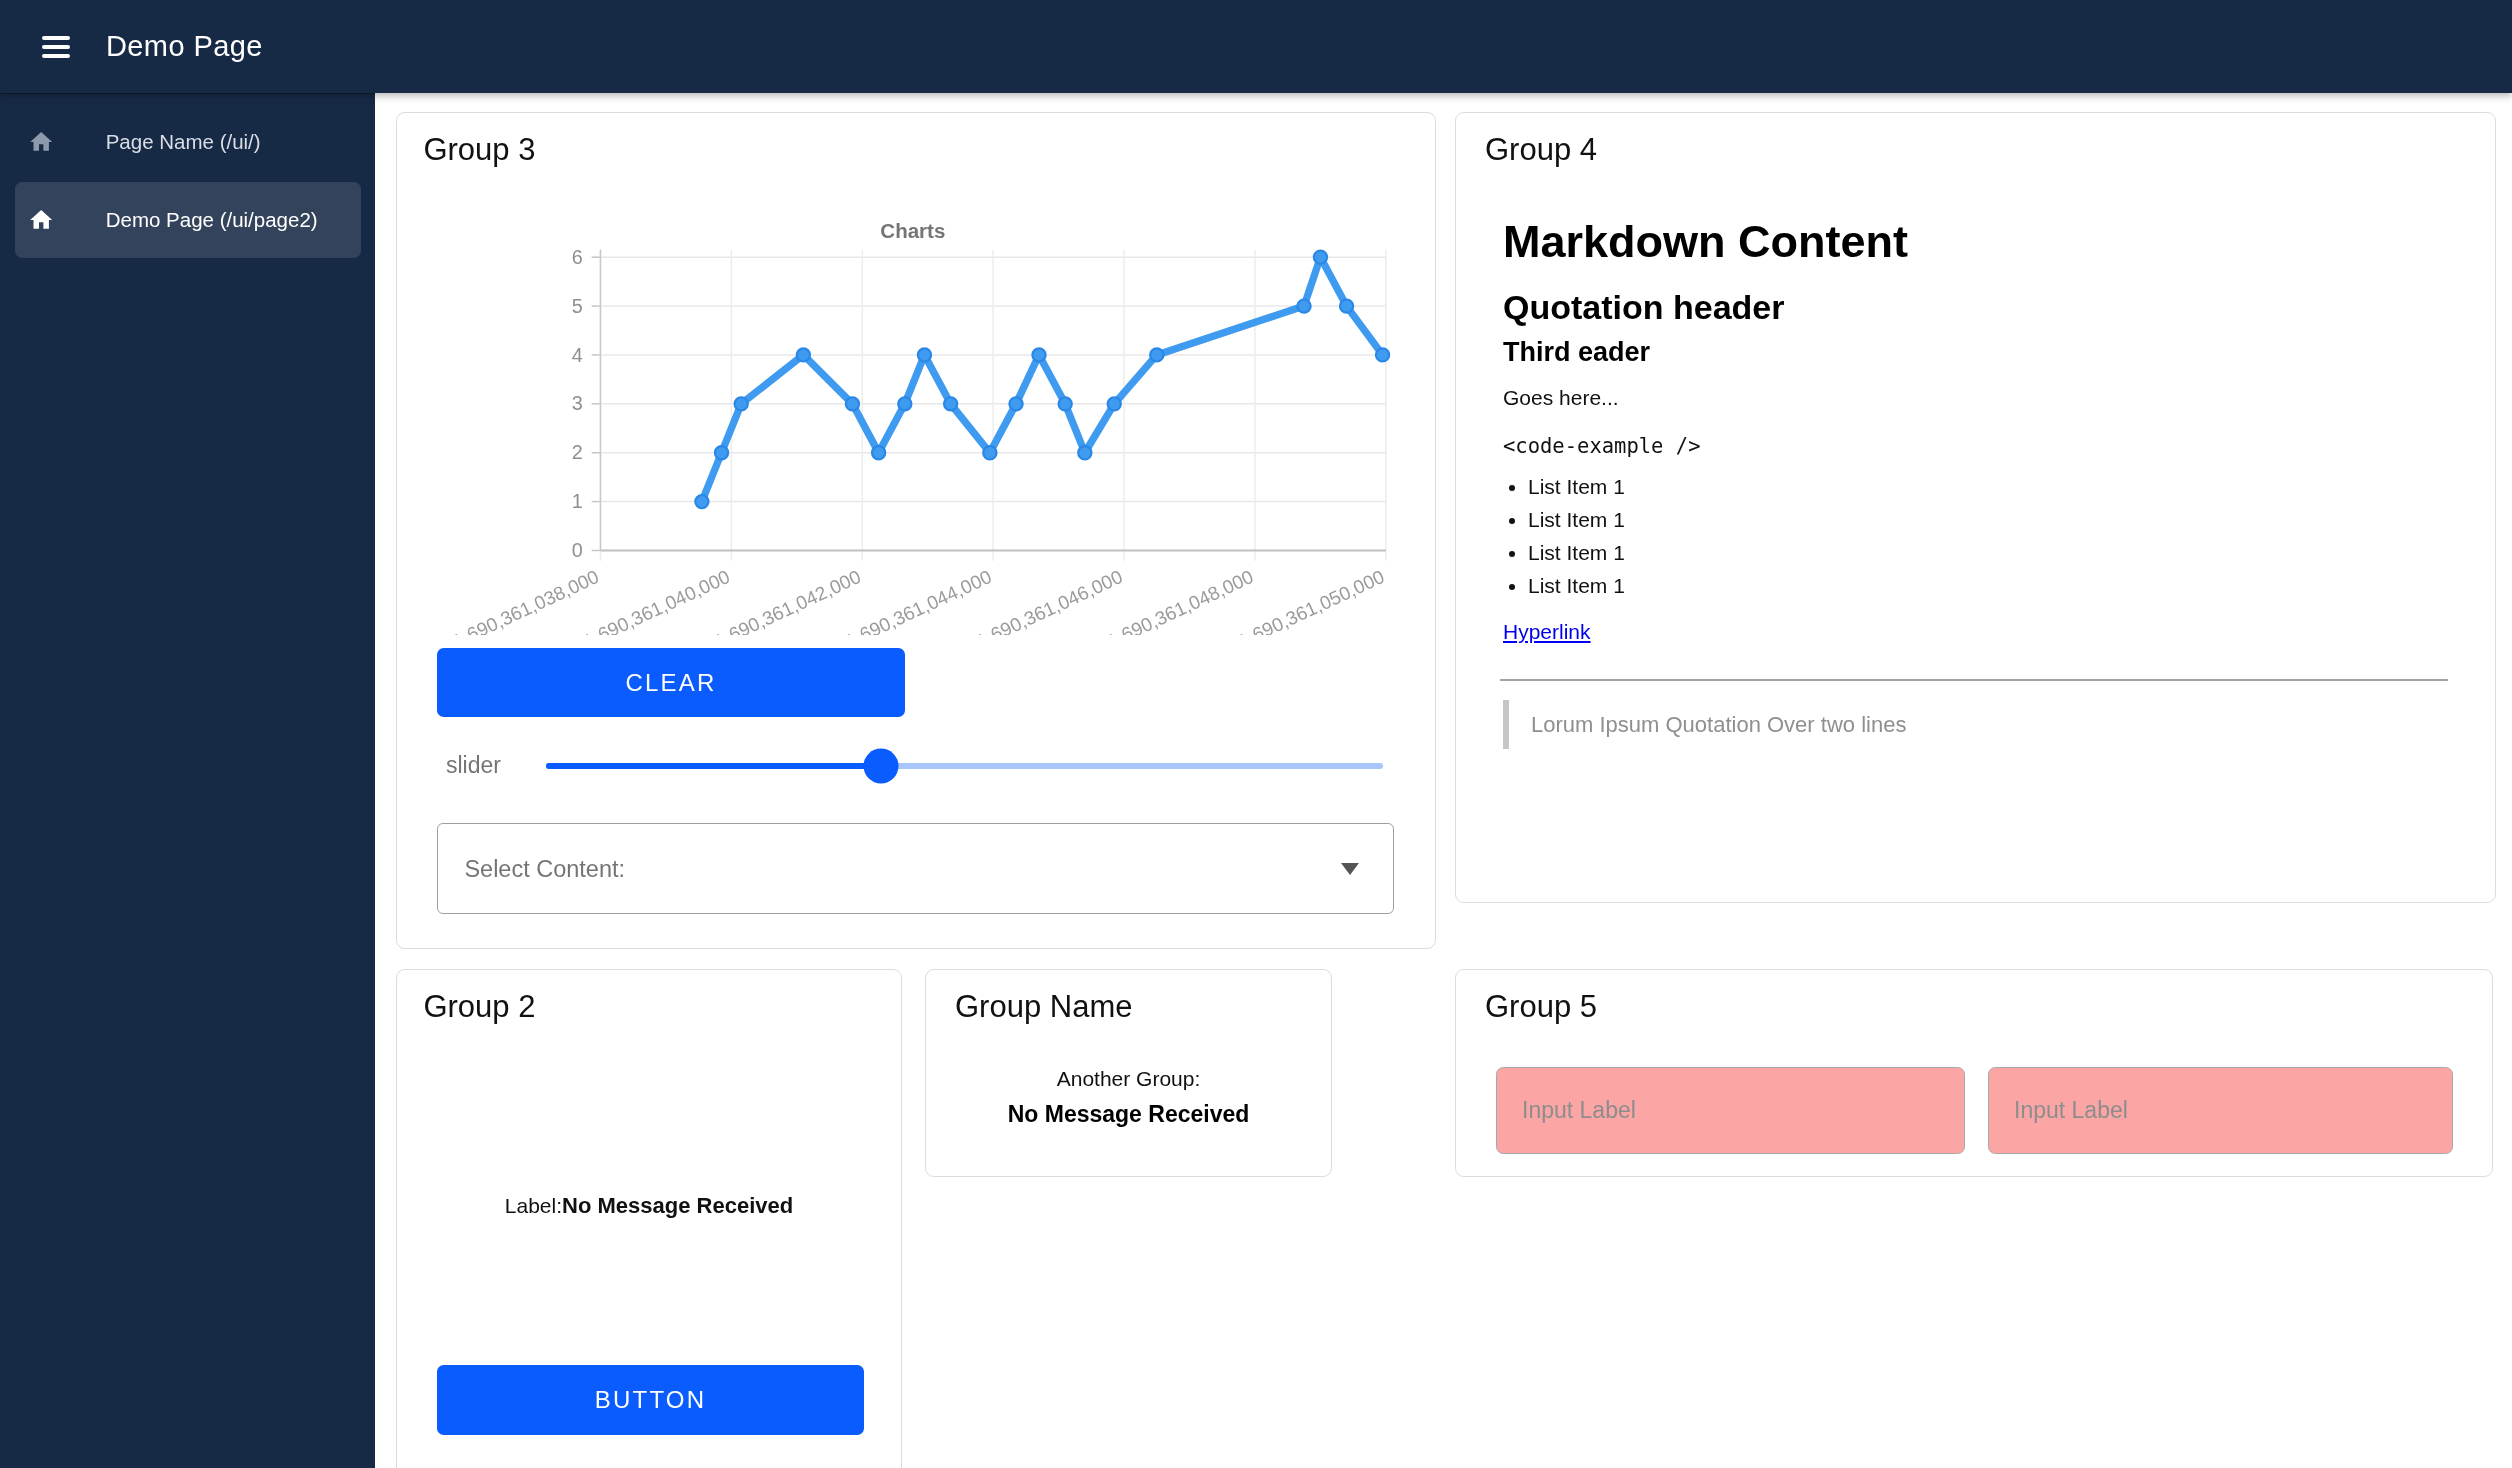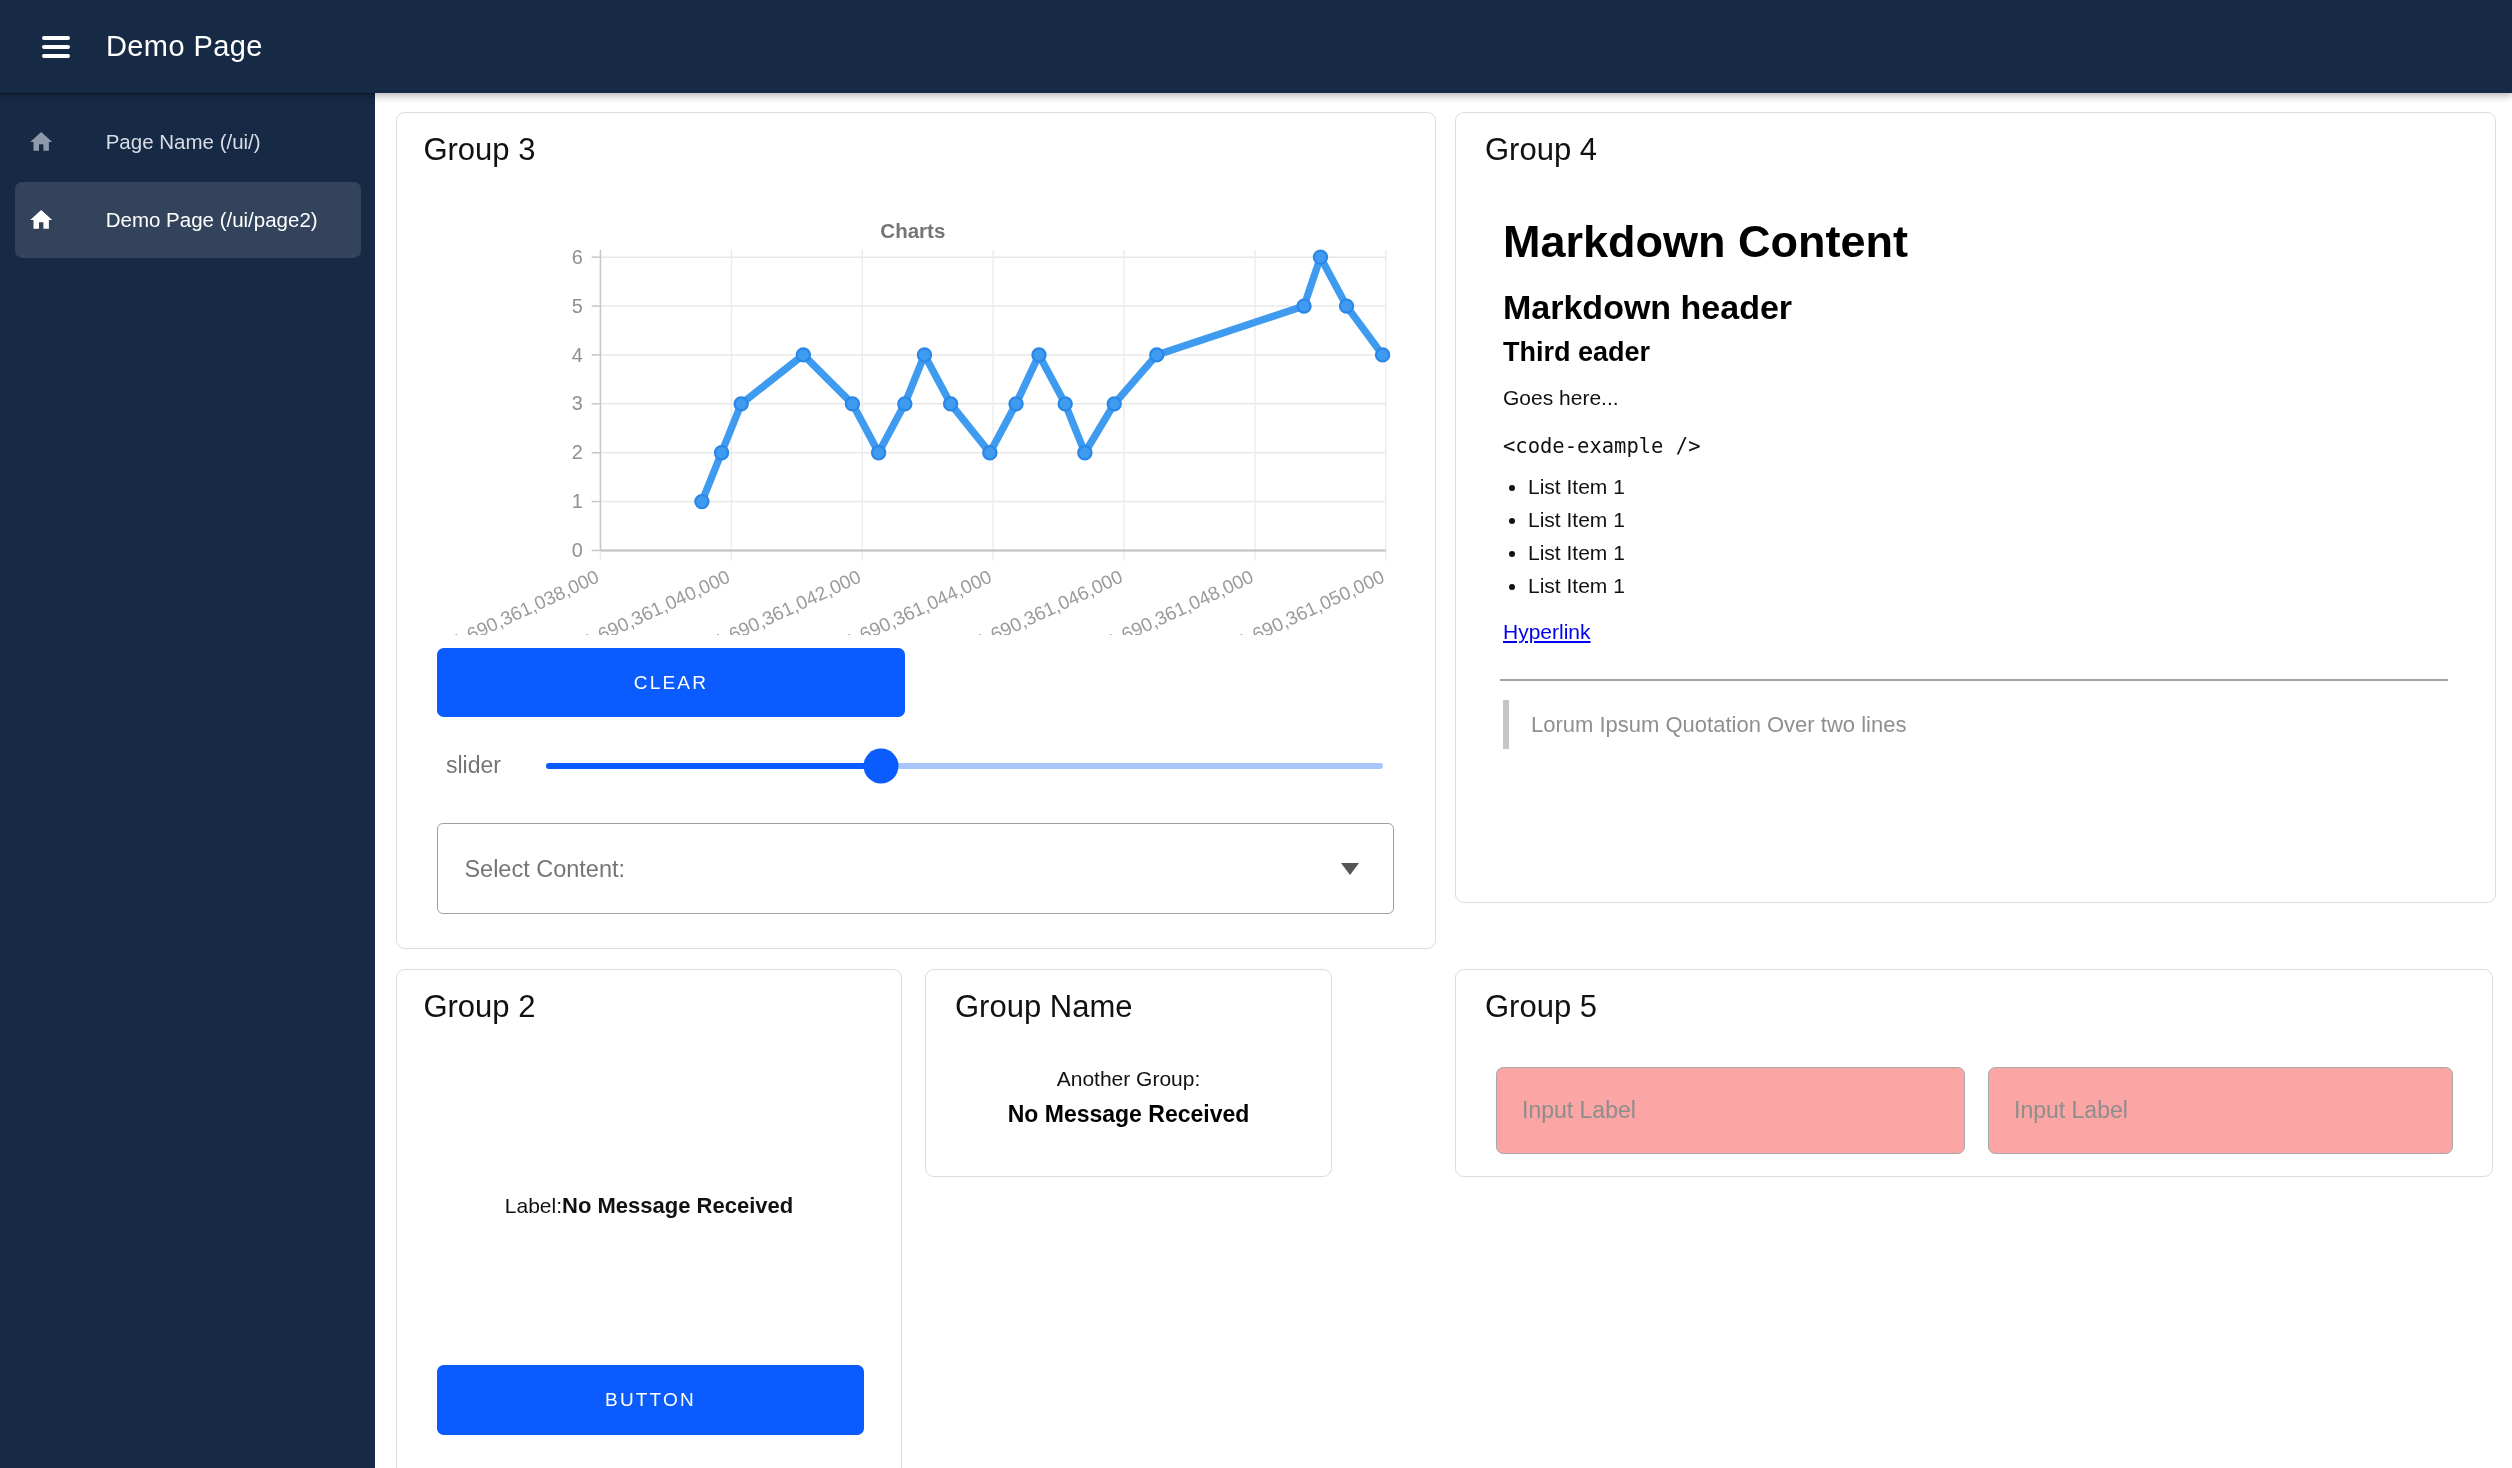--- a/index.html
+++ b/index.html
@@ -39,21 +39,21 @@
   #card-group3{left:396px;top:112px;width:1040px;height:837px;}
   #card-group4{left:1455px;top:112px;width:1041px;height:791px;}
   #card-group2{left:396px;top:969px;width:506px;height:557px;}
   #card-groupname{left:925px;top:969px;width:407px;height:208px;}
   #card-group5{left:1455px;top:969px;width:1038px;height:208px;}
 
   
   #chart-svg{position:absolute;left:14.7px;top:100px;width:990px;height:422px;
              font-family:"Liberation Sans",sans-serif;}
   .btn{display:block;background:#0A5CFF;color:#ffffff;border:none;border-radius:6.6px;
-       font-family:"Liberation Sans",sans-serif;font-size:19px;letter-spacing:2.2px;
+       font-family:"Liberation Sans",sans-serif;font-size:24px;letter-spacing:2.2px;
        cursor:pointer;text-align:center;}
   #clear-btn{position:absolute;left:40px;top:535px;width:468px;height:69px;}
   .slider-label{position:absolute;left:49px;top:639px;font-size:23px;color:#757575;}
   .slider{position:absolute;left:149px;top:635px;width:837px;height:35px;cursor:pointer;}
   .slider-track{position:absolute;left:0;top:14.7px;width:100%;height:6.6px;
                 border-radius:3.7px;background:#A9C6FB;}
   .slider-fill{position:absolute;left:0;top:0;height:6.6px;border-radius:3.7px;background:#0A5CFF;}
   .slider-thumb{position:absolute;top:17.6px;width:35px;height:35px;border-radius:50%;
                 background:#0A5CFF;transform:translate(-50%,-50%);}
   .select-box{position:absolute;left:40px;top:710px;width:957px;height:91px;
@@ -203,21 +203,21 @@
 
   <div class="select-box">
     <span class="sel-label">Select Content:</span>
     <span class="select-caret"></span>
   </div>
 </section>
 
 <section class="card" id="card-group4">
   <div class="card-title" style="left:29px;top:19px;">Group 4</div>
   <div class="md" id="md-h1">Markdown Content</div>
-  <div class="md" id="md-h2">Markdown header</div>
+  <div class="md" id="md-h2">Quotation header</div>
   <div class="md" id="md-p">Goes here...</div>
   <div class="md" id="md-h3">Third eader</div>
   <div class="md" id="md-code">&lt;code-example /&gt;</div>
   <ul class="md" id="md-ul">
     <li>List Item 1</li>
     <li>List Item 1</li>
     <li>List Item 1</li>
     <li>List Item 1</li>
   </ul>
   <a class="md" id="md-link">Hyperlink</a>

